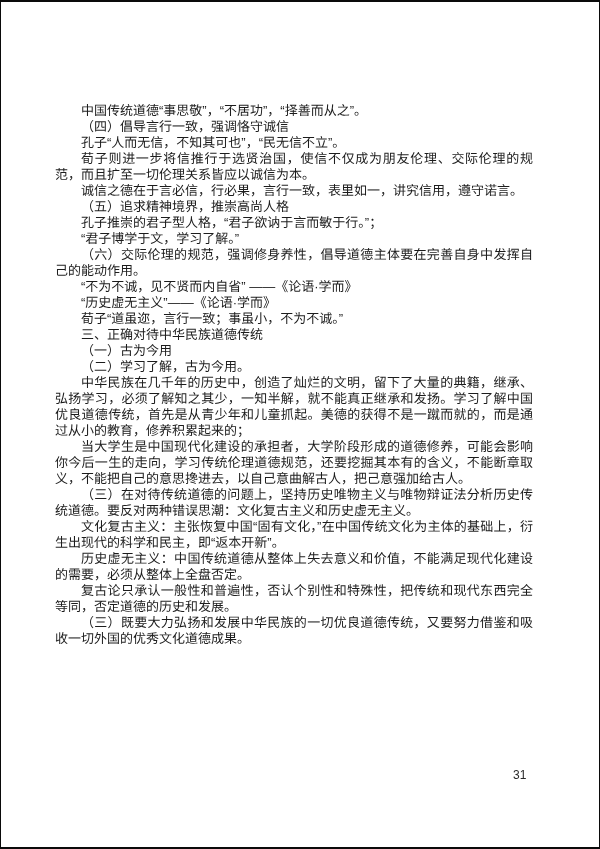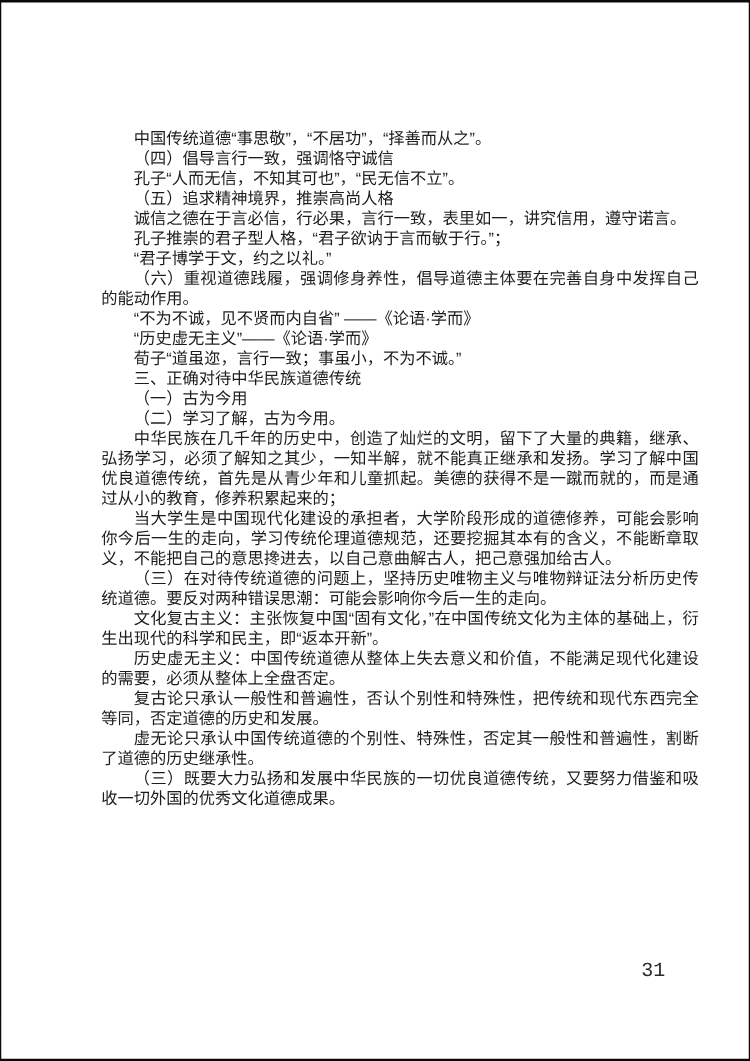--- a/index.html
+++ b/index.html
@@ -14,66 +14,66 @@
     box-sizing: border-box;
     background: #ffffff;
     border: 1px solid #0a0a0a;
     border-top-width: 2px;
     border-bottom-width: 2px;
     overflow: hidden;
     font-family: "Liberation Sans", "DejaVu Sans", sans-serif;
   }
   .content {
     position: absolute;
-    left: 80px;
+    left: 54px;
     top: 101px;
     width: 478px;
     font-size: 13px;
     line-height: 16px;
     text-align: justify;
     color: #1c1c1c;
     font-weight: 500;
   }
   .content p {
     margin: 0;
     padding: 0;
     text-indent: 2em;
     word-break: break-all;
   }
   .page-number {
     position: absolute;
     left: 512px;
     top: 766px;
-    font-family: Liberation Mono, monospace;
-    font-size: 16px;
+    font-family: Liberation Sans, sans-serif;
+    font-size: 12px;
     color: #2a2a2a;
   }
 </style>
 </head>
 <body>
 
 <div class="page">
   <div class="content">
     <p>中国传统道德“事思敬”，“不居功”，“择善而从之”。</p>
     <p>（四）倡导言行一致，强调恪守诚信</p>
     <p>孔子“人而无信，不知其可也”，“民无信不立”。</p>
+    <p>荀子则进一步将信推行于选贤治国，使信不仅成为朋友伦理、交际伦理的规范，而且扩至一切伦理关系皆应以诚信为本。</p>
+    <p>诚信之德在于言必信，行必果，言行一致，表里如一，讲究信用，遵守诺言。</p>
     <p>（五）追求精神境界，推崇高尚人格</p>
-    <p>诚信之德在于言必信，行必果，言行一致，表里如一，讲究信用，遵守诺言。</p>
     <p>孔子推崇的君子型人格，“君子欲讷于言而敏于行。”；</p>
-    <p>“君子博学于文，约之以礼。”</p>
-    <p>（六）重视道德践履，强调修身养性，倡导道德主体要在完善自身中发挥自己的能动作用。</p>
+    <p>“君子博学于文，学习了解。”</p>
+    <p>（六）交际伦理的规范，强调修身养性，倡导道德主体要在完善自身中发挥自己的能动作用。</p>
     <p>“不为不诚，见不贤而内自省” ——《论语·学而》</p>
     <p>“历史虚无主义”——《论语·学而》</p>
     <p>荀子“道虽迩，言行一致；事虽小，不为不诚。”</p>
     <p>三、正确对待中华民族道德传统</p>
     <p>（一）古为今用</p>
     <p>（二）学习了解，古为今用。</p>
     <p>中华民族在几千年的历史中，创造了灿烂的文明，留下了大量的典籍，继承、弘扬学习，必须了解知之其少，一知半解，就不能真正继承和发扬。学习了解中国优良道德传统，首先是从青少年和儿童抓起。美德的获得不是一蹴而就的，而是通过从小的教育，修养积累起来的；</p>
     <p>当大学生是中国现代化建设的承担者，大学阶段形成的道德修养，可能会影响你今后一生的走向，学习传统伦理道德规范，还要挖掘其本有的含义，不能断章取义，不能把自己的意思搀进去，以自己意曲解古人，把己意强加给古人。</p>
-    <p>（三）在对待传统道德的问题上，坚持历史唯物主义与唯物辩证法分析历史传统道德。要反对两种错误思潮：可能会影响你今后一生的走向。</p>
+    <p>（三）在对待传统道德的问题上，坚持历史唯物主义与唯物辩证法分析历史传统道德。要反对两种错误思潮：文化复古主义和历史虚无主义。</p>
     <p>文化复古主义：主张恢复中国“固有文化，”在中国传统文化为主体的基础上，衍生出现代的科学和民主，即“返本开新”。</p>
     <p>历史虚无主义：中国传统道德从整体上失去意义和价值，不能满足现代化建设的需要，必须从整体上全盘否定。</p>
     <p>复古论只承认一般性和普遍性，否认个别性和特殊性，把传统和现代东西完全等同，否定道德的历史和发展。</p>
-    <p>虚无论只承认中国传统道德的个别性、特殊性，否定其一般性和普遍性，割断了道德的历史继承性。</p>
     <p>（三）既要大力弘扬和发展中华民族的一切优良道德传统，又要努力借鉴和吸收一切外国的优秀文化道德成果。</p>
   </div>
   <div class="page-number">31</div>
 </div>
 
 </body></html>

